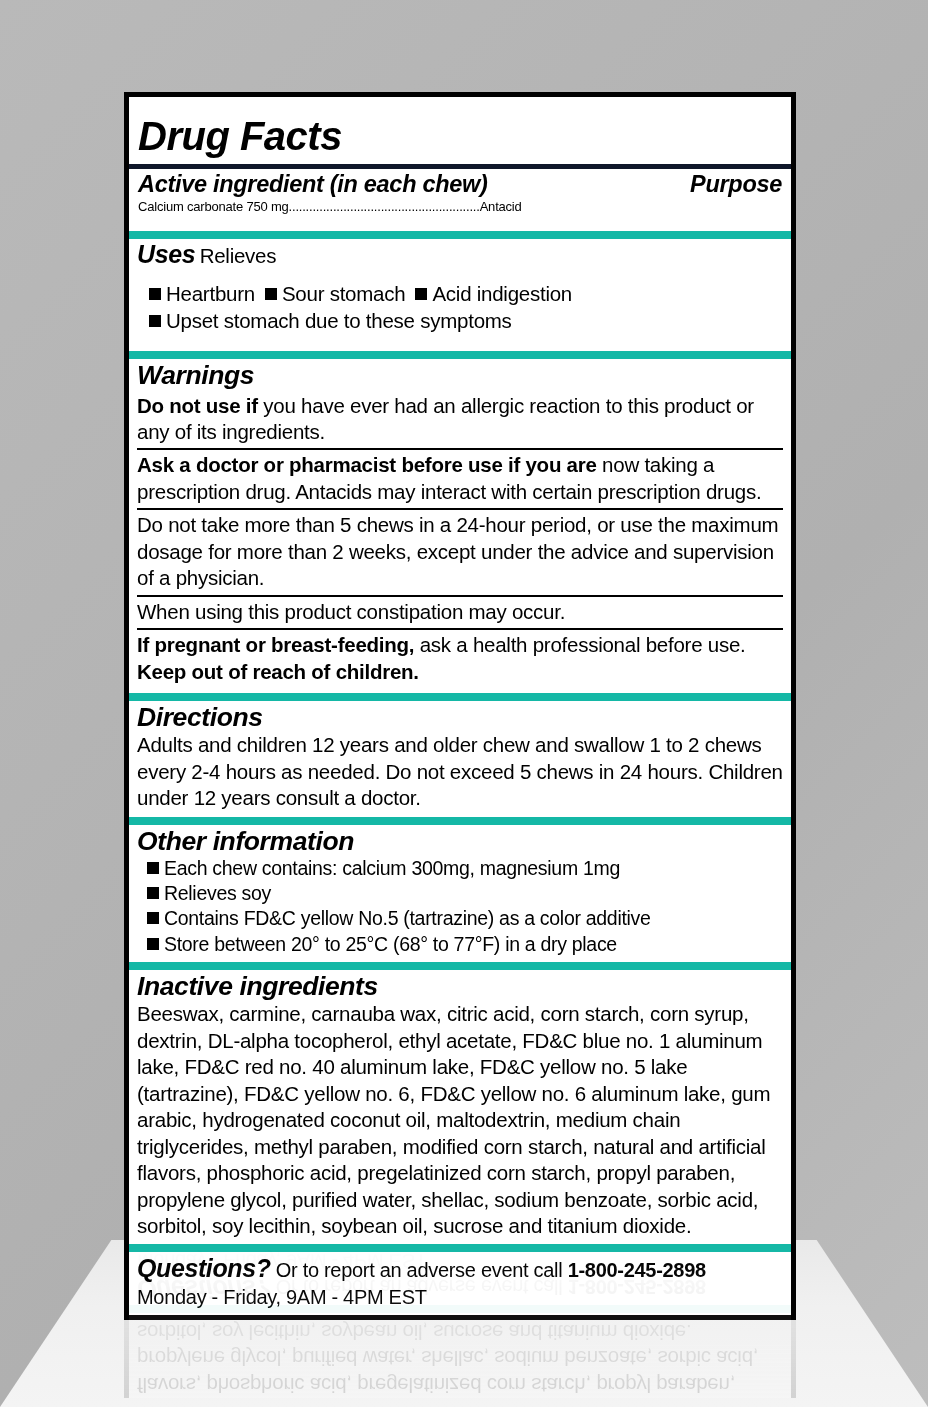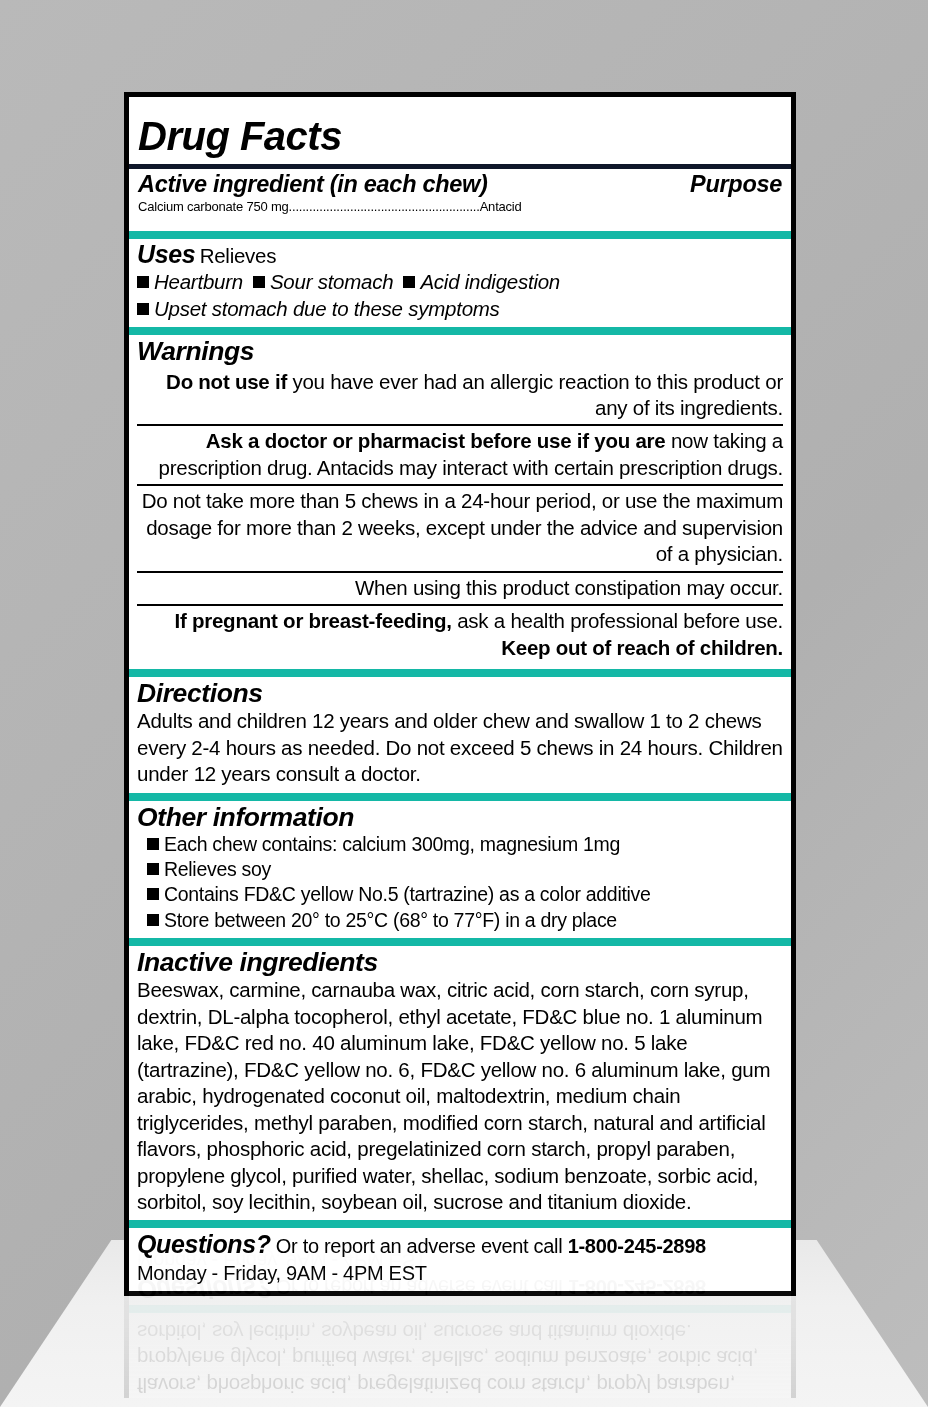--- a/index.html
+++ b/index.html
@@ -117,36 +117,35 @@
     letter-spacing: -0.25px;
   }
   .body-sm {
     font-size: 19.5px;
     line-height: 1.30;
     letter-spacing: -0.3px;
   }
 
   b, .b { font-weight: bold; }
 
-  .bullets { margin: 0; font-style: italic; }
+  .bullets { margin: 12px; }
   .blk {
     display: inline-block;
     width: 12px; height: 12px;
     background: #000;
     margin-right: 5px;
     vertical-align: 1px;
   }
   .bl-line { display: block; }
   .bl-line .bl-item { white-space: nowrap; margin-right: 10px; }
 
   .oi-bullets { padding-left: 10px; }
 
   .warn-p {
     padding: 2px 0 3px 0;
-    text-align: right;
   }
   .warn-div {
     border-top: 2px solid #000;
   }
 
   .q-line { font-size: 20px; letter-spacing: -0.3px; line-height: 1.25; }
   .q-head {
     font-weight: bold; font-style: italic; font-size: 25px; letter-spacing: -0.4px;
   }
 </style>

